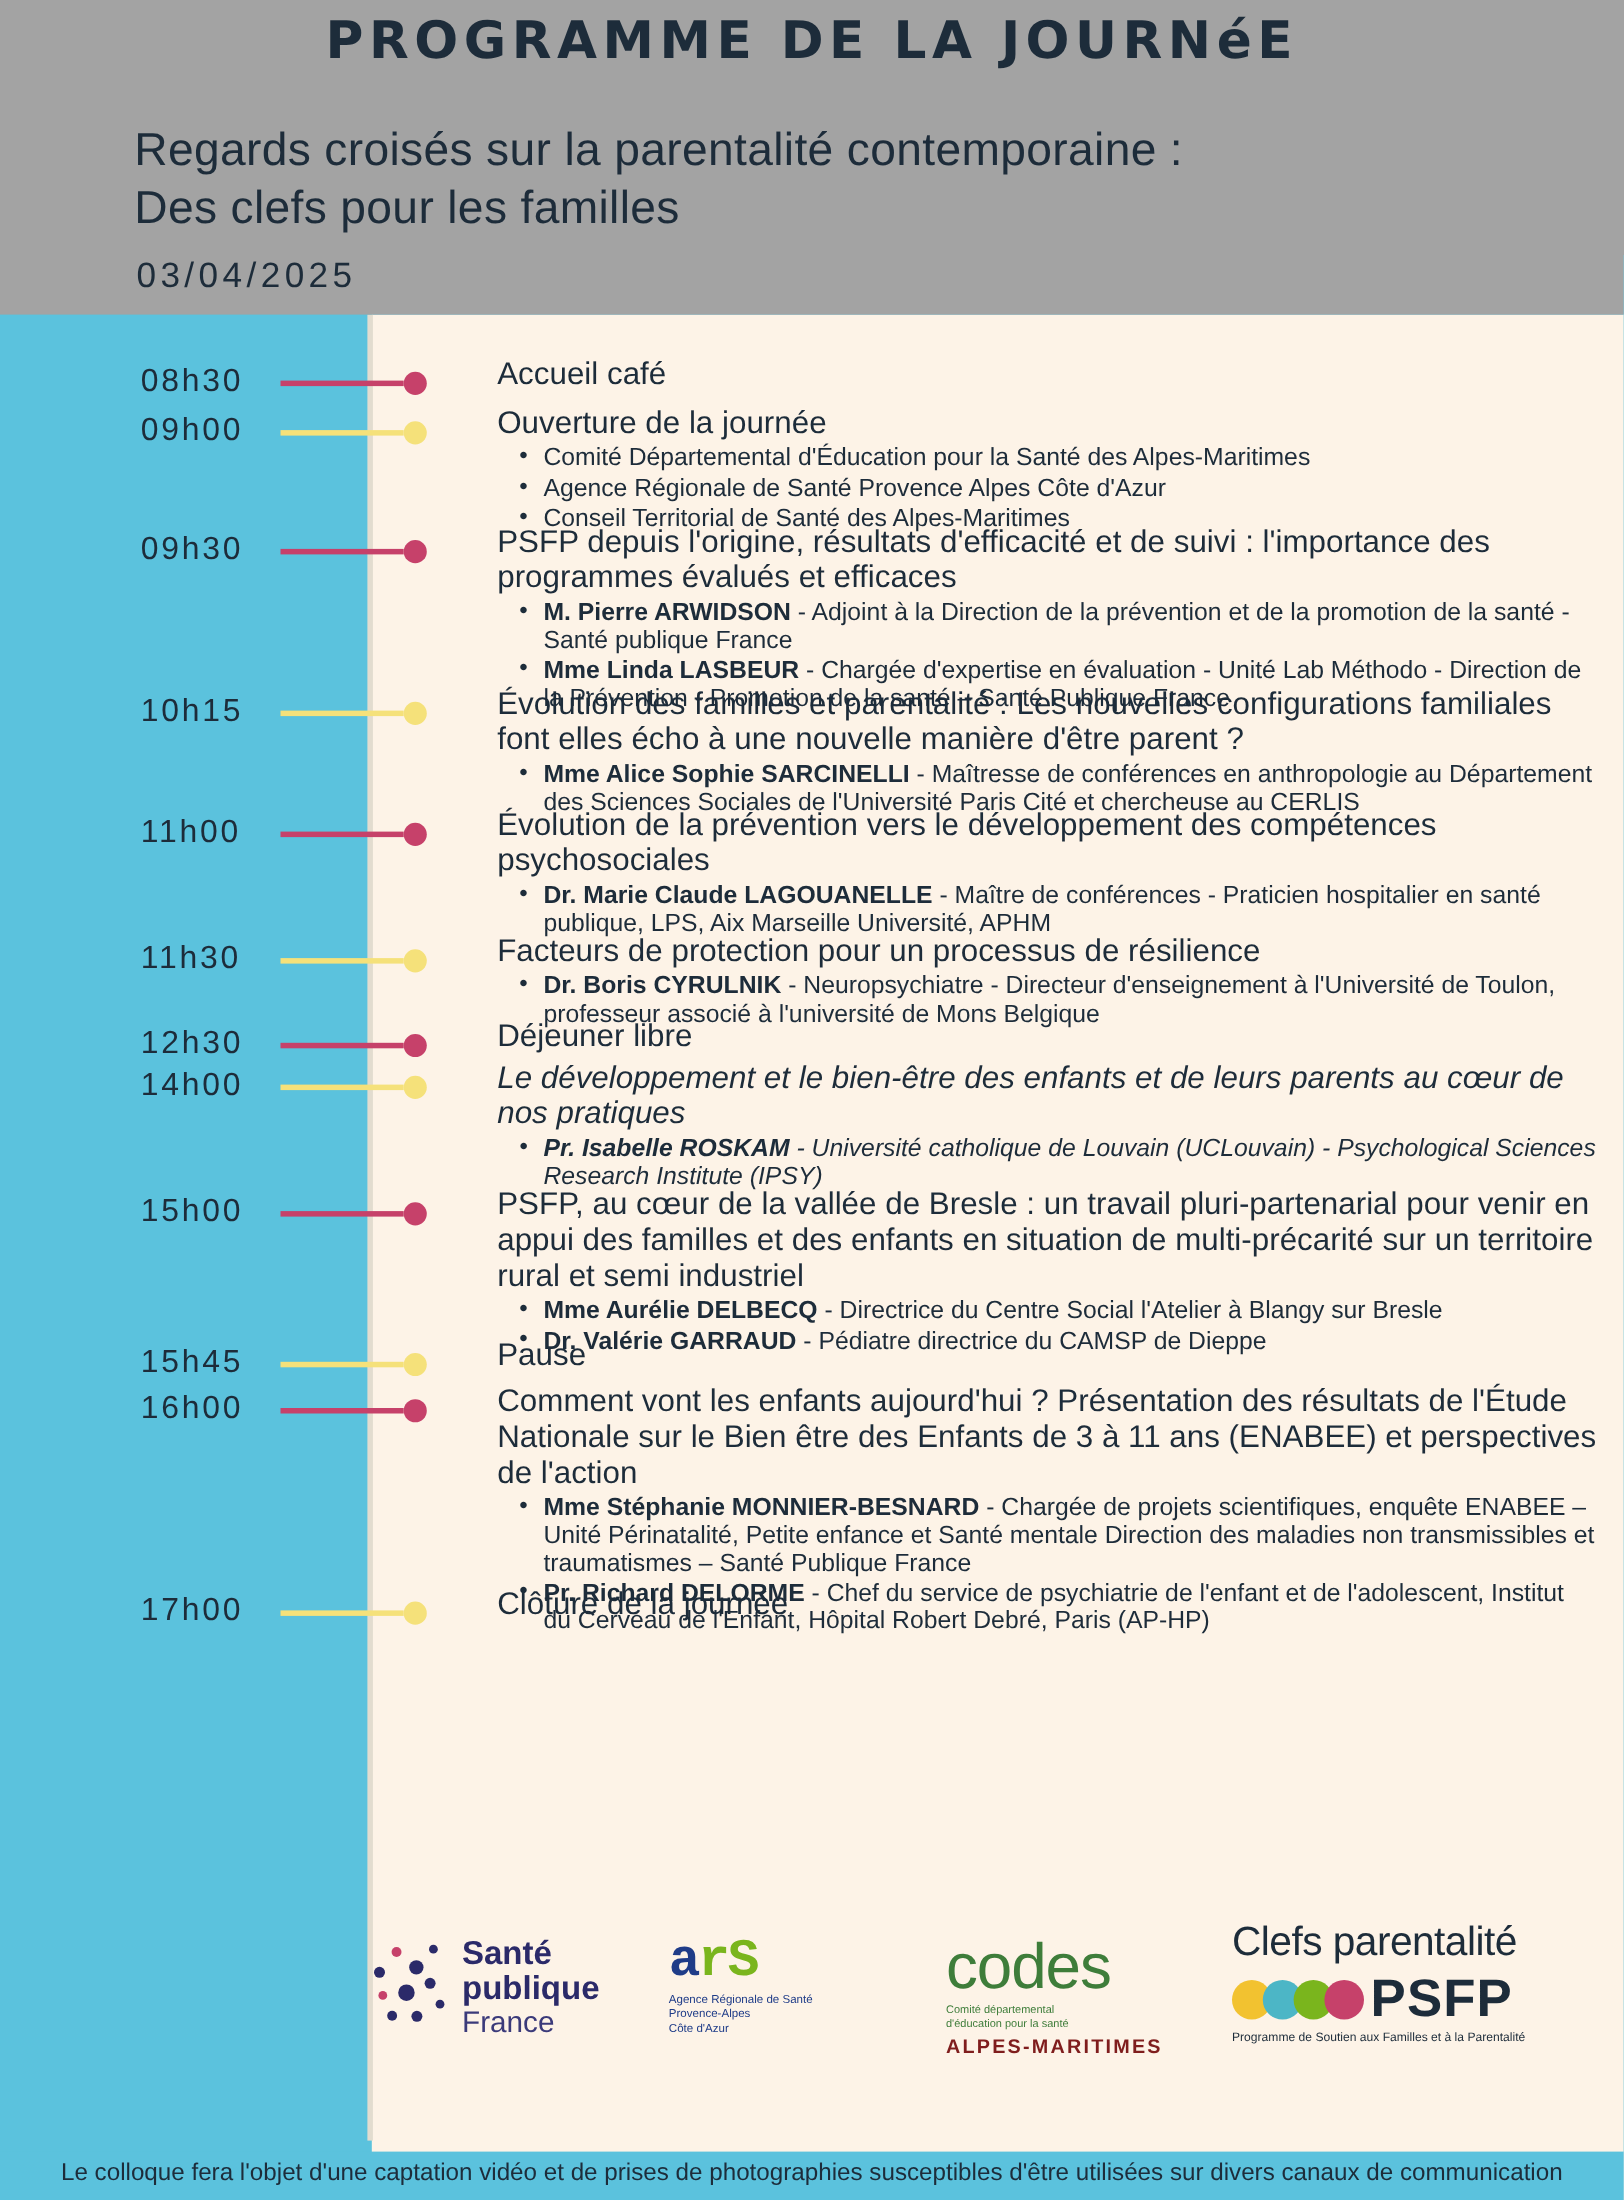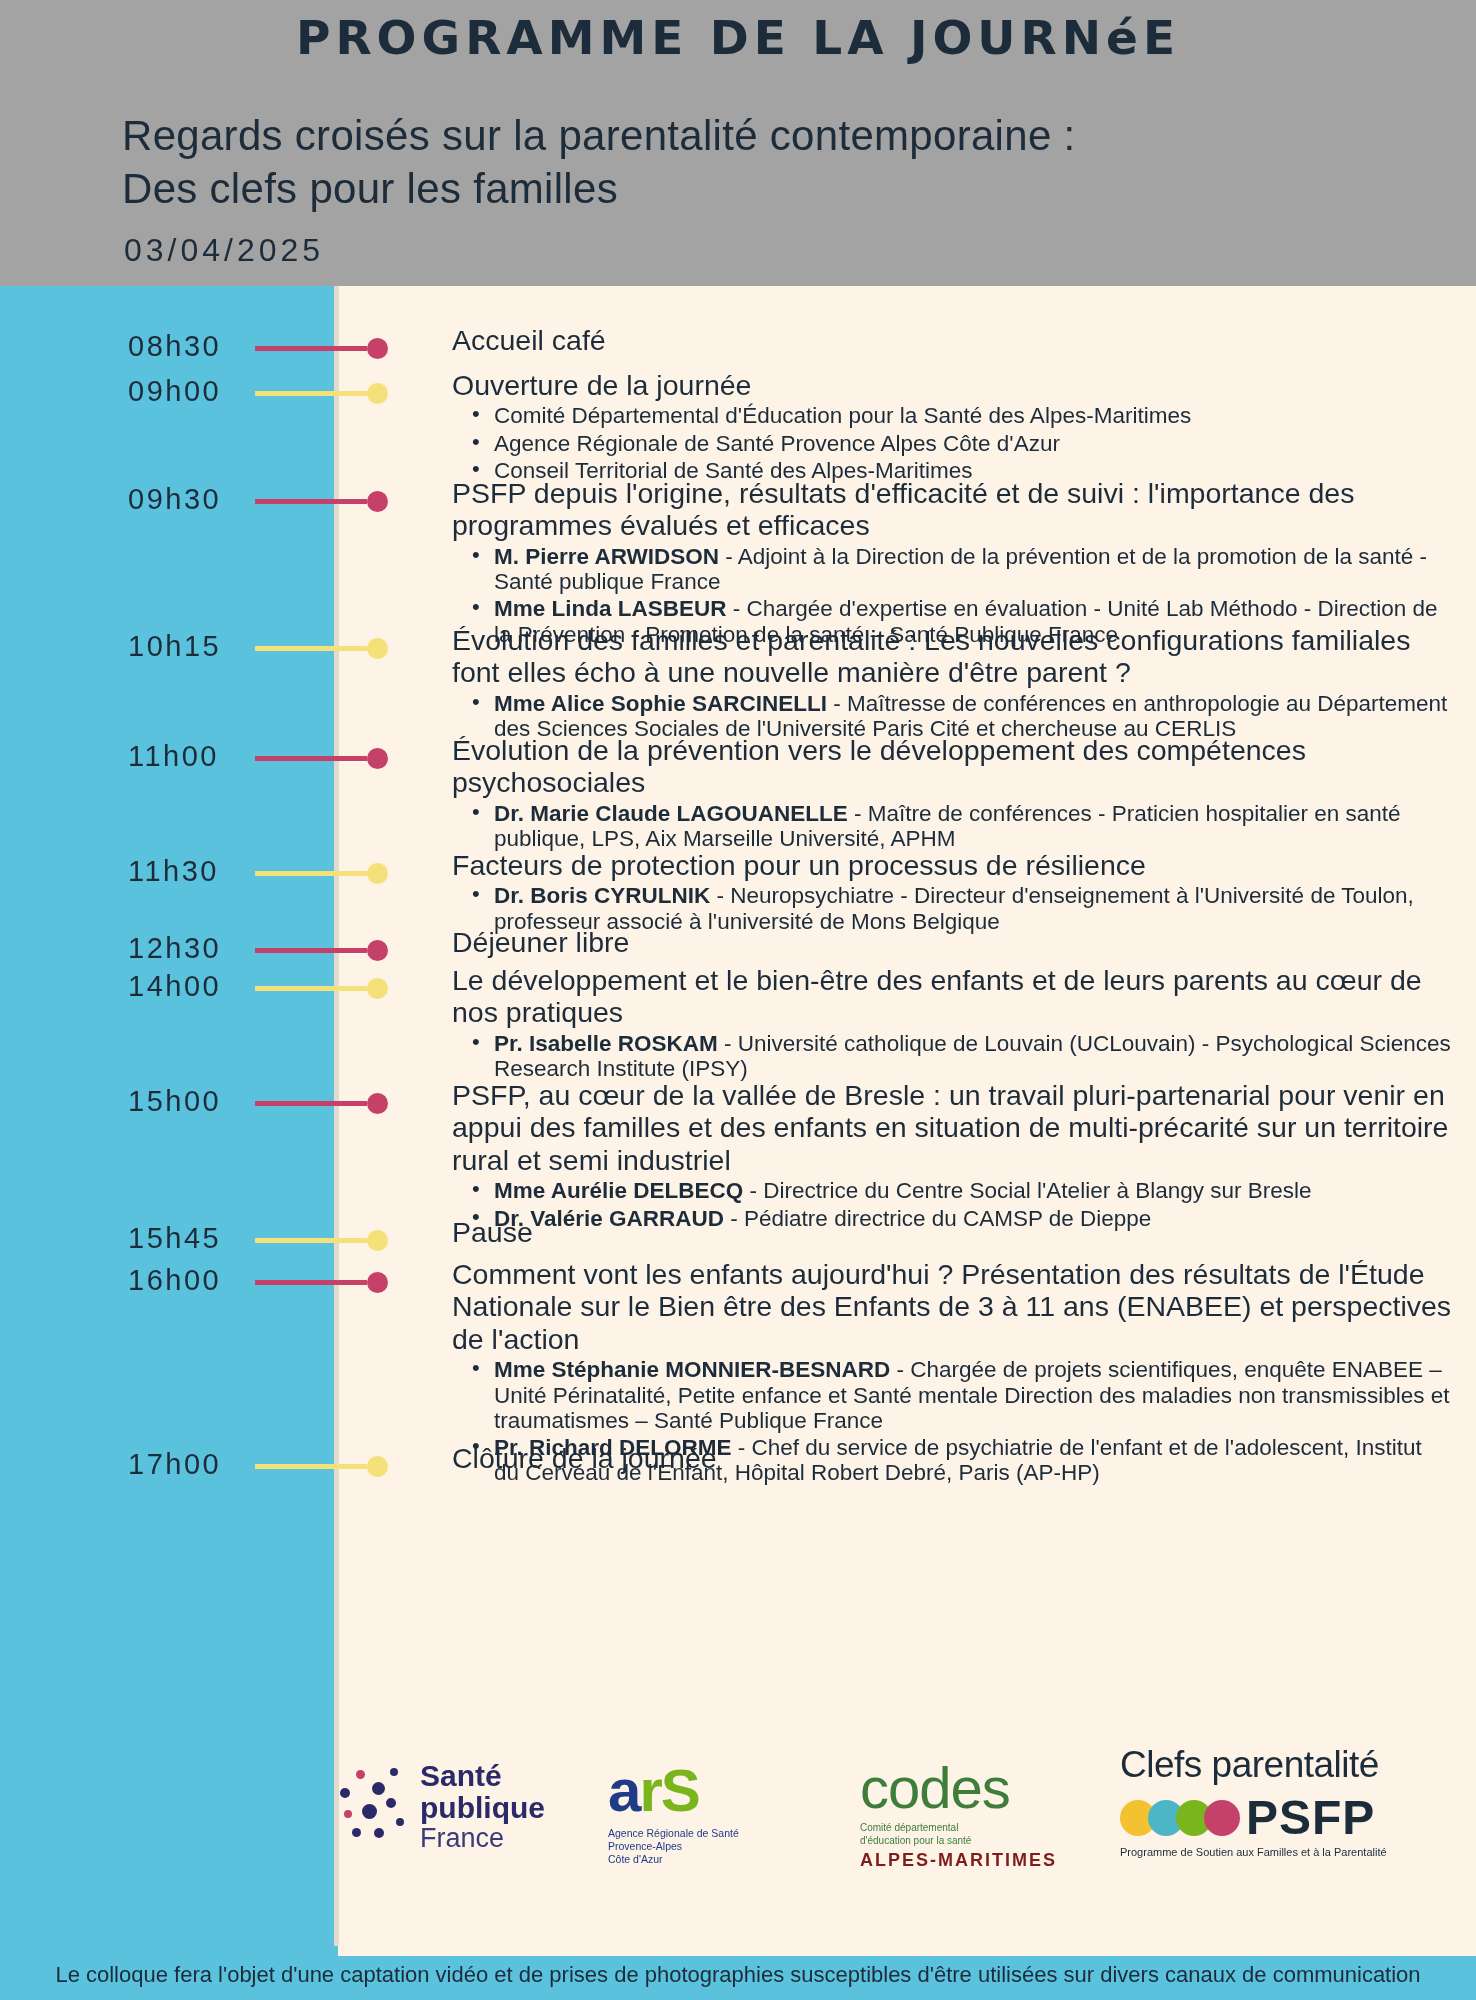--- a/index.html
+++ b/index.html
@@ -166,22 +166,22 @@
     position: absolute; border-radius: 50%; display: block;
   }
   .spf-text {
     position: absolute; left: 80px; top: 8px;
     font-family: "Liberation Sans", sans-serif;
     font-size: 30px; line-height: 1.06; color: #2b2a69; font-weight: bold;
   }
   .spf-text .fr { color: #3b3a7a; font-weight: normal; font-size: 27px; }
   .ars-box { position: absolute; left: 0; top: 0; }
   .ars-word {
-    font-family: Liberation Sans, sans-serif;
-    font-size: 60px; color: #7ab51d; font-weight: bold; letter-spacing: -2px;
+    font-family: Liberation Mono, monospace;
+    font-size: 48px; color: #7ab51d; font-weight: bold; letter-spacing: -2px;
   }
   .ars-word .a { color: #1f3c88; }
   .ars-sub {
     font-size: 10.5px; color: #1f3c88; line-height: 1.25; margin-top: 2px;
   }
   .codes-word {
     font-family: "Liberation Sans", sans-serif;
     font-size: 58px; color: #3e7d3a; letter-spacing: -1px; font-weight: normal;
   }
   .codes-sub { font-size: 10px; color: #3e7d3a; line-height: 1.3; }
@@ -308,21 +308,21 @@
         <div class="connector" style="background: rgb(198, 65, 106); top: 16px;"></div>
         <div class="dot" style="background: rgb(198, 65, 106); top: 8px;"></div>
         <div class="content" style="top: -6px;">
           <div class="ctitle">Déjeuner libre</div>
         </div>
       </div>
       <div class="row" style="top: 970px;">
         <div class="time" style="top: 0px;">14h00</div>
         <div class="connector" style="background: rgb(245, 225, 122); top: 16px;"></div>
         <div class="dot" style="background: rgb(245, 225, 122); top: 8px;"></div>
-        <div class="content" style="top: -6px;">
+        <div class="content" style="top: -6px; font-style: italic;">
           <div class="ctitle">Le développement et le bien-être des enfants et de leurs parents au cœur de nos pratiques</div>
           <ul class="speakers">
             <li><b>Pr. Isabelle ROSKAM</b> - Université catholique de Louvain (UCLouvain) - Psychological Sciences Research Institute (IPSY)</li>
           </ul>
         </div>
       </div>
       <div class="row" style="top: 1085px;">
         <div class="time" style="top: 0px;">15h00</div>
         <div class="connector" style="background: rgb(198, 65, 106); top: 16px;"></div>
         <div class="dot" style="background: rgb(198, 65, 106); top: 8px;"></div>

